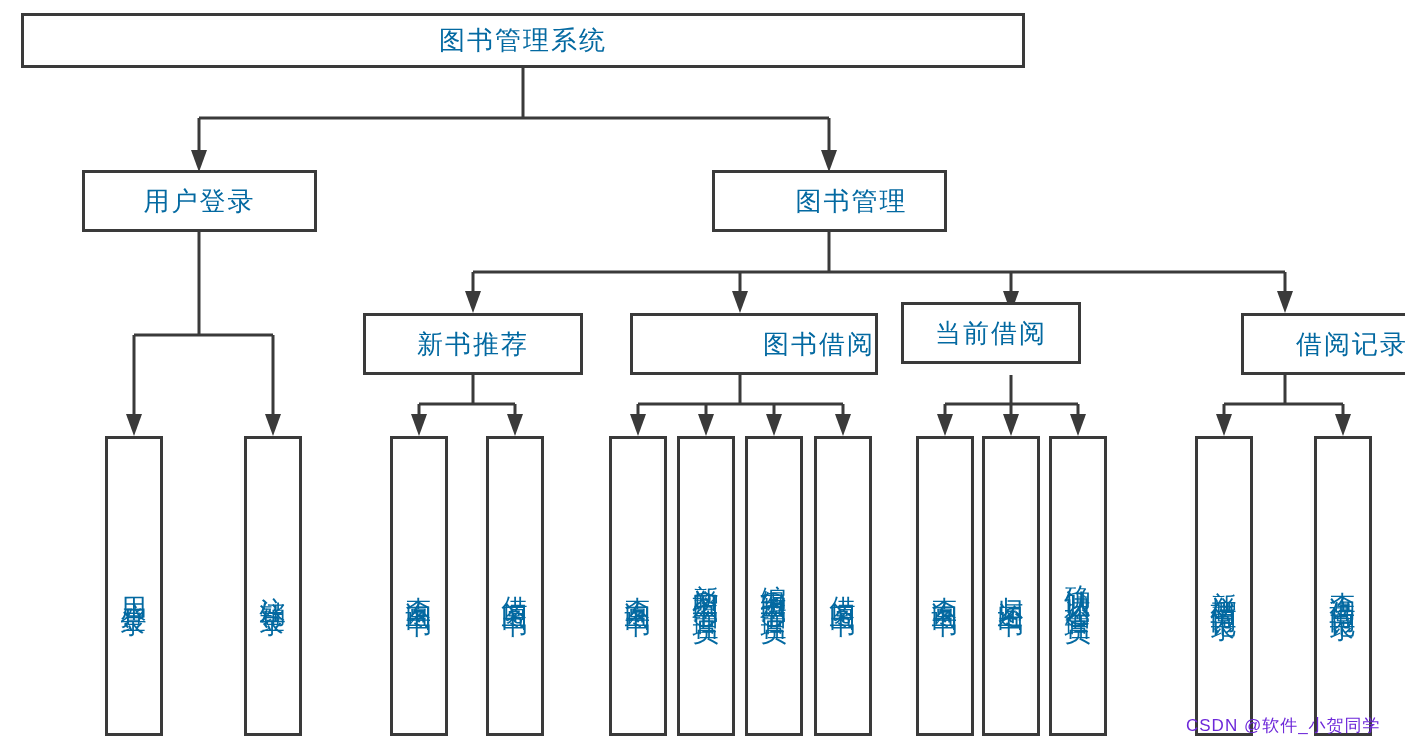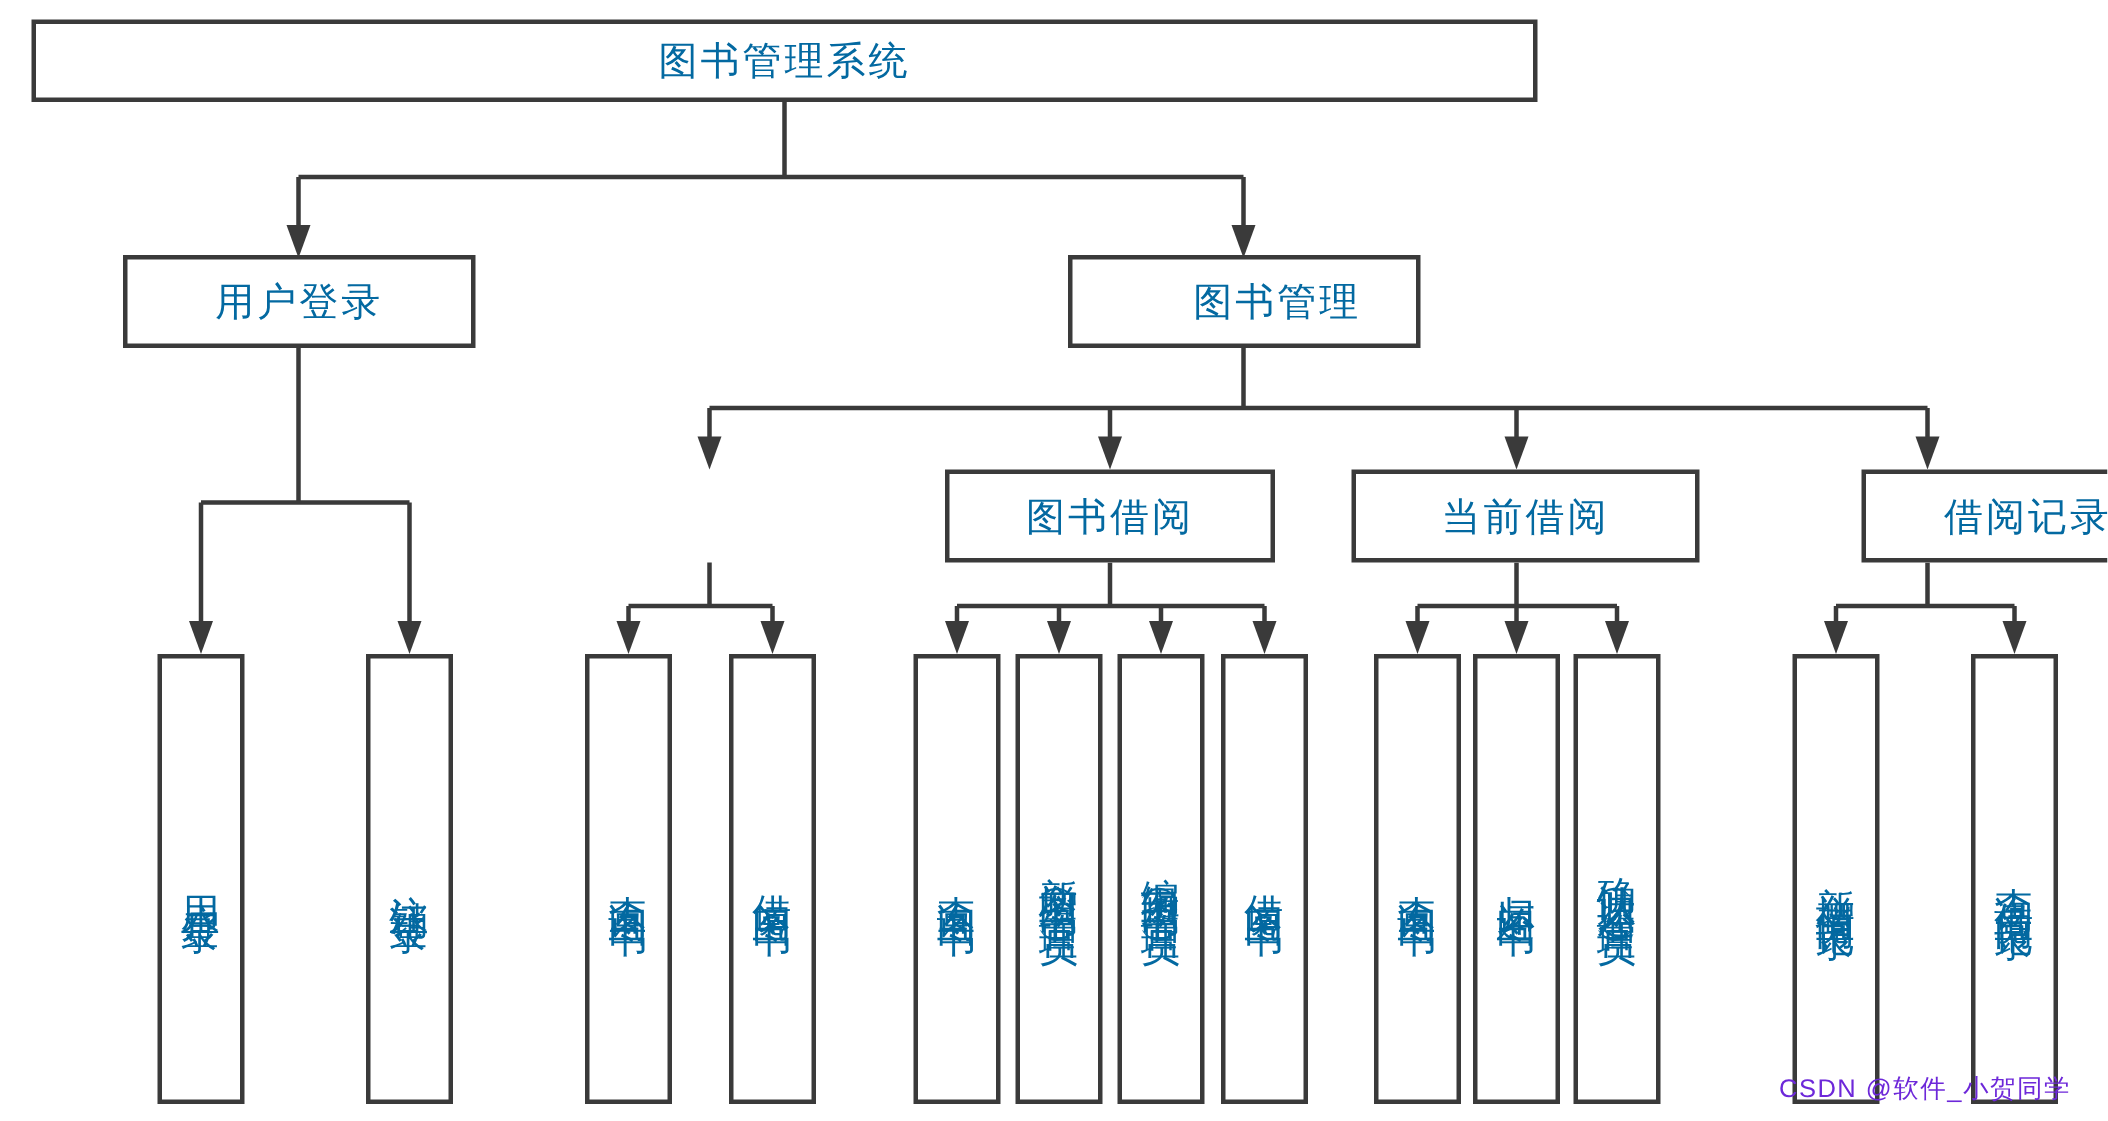--- a/index.html
+++ b/index.html
@@ -115,24 +115,27 @@
     <span class="hlabel">图书管理系统</span>
   </div>
 
   <div class="box lvl2" style="left:82px; top:170px;">
     <span class="hlabel">用户登录</span>
   </div>
   <div class="box lvl2" style="left:712px; top:170px;padding-left:44px;">
     <span class="hlabel">图书管理</span>
   </div>
 
-  <div class="box lvl3" style="left:630px; top:313px; width:220px;">
+  <div class="box lvl3" style="left:363px; top:313px; width:220px;">
+    <span class="hlabel">新书推荐</span>
+  </div>
+  <div class="box lvl3" style="left:630px; top:313px; width:248px;justify-content:flex-end;">
     <span class="hlabel">图书借阅</span>
   </div>
-  <div class="box lvl3" style="left:901px; top:313px; width:232px;">
+  <div class="box lvl3" style="left:901px; top:302px; width:180px;">
     <span class="hlabel">当前借阅</span>
   </div>
   <div class="box lvl3" style="left:1241px; top:313px; width:222px;">
     <span class="hlabel">借阅记录</span>
   </div>
 
   <div class="box leaf" style="left:105px;">
     <span class="vtext">用户登录</span>
   </div>
   <div class="box leaf" style="left:244px;">

